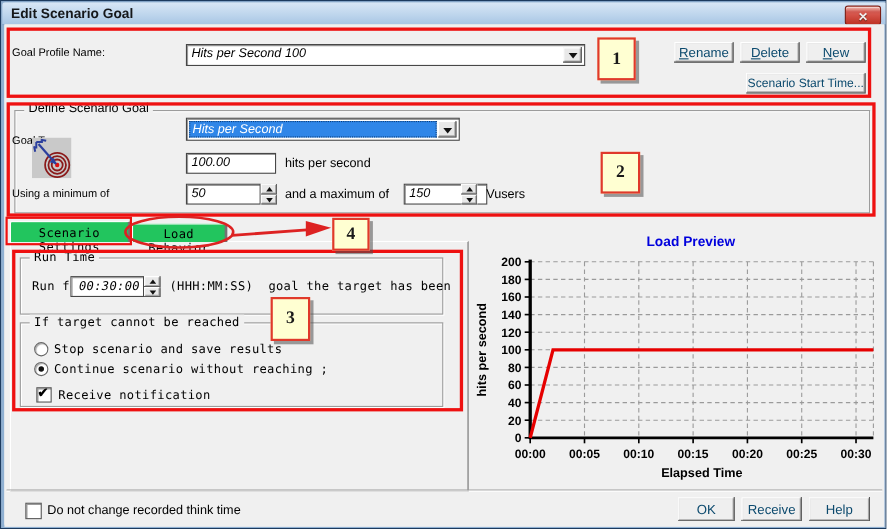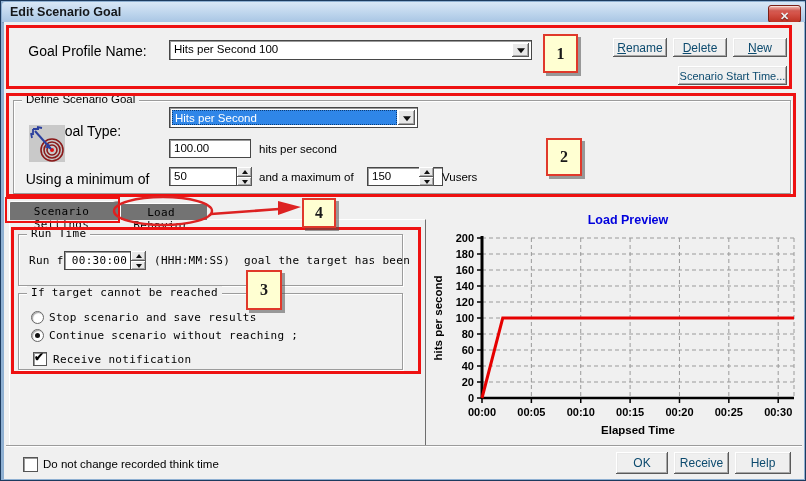--- a/index.html
+++ b/index.html
@@ -10,27 +10,27 @@
             border-bottom:1px solid #7f9fc0;border-radius:3px 3px 0 0;}
   .title-text{position:absolute;left:8px;top:3px;font-size:12.5px;font-weight:600;color:#15171a;}
   .close-btn{position:absolute;right:5px;top:3px;width:31px;height:16px;border-radius:3px;
              border:1px solid #7a1f16;background:linear-gradient(#f3c3ba,#e0797966 30%,#d5544a 45%,#c03527 95%);
              background-color:#c74335;text-align:center;cursor:pointer;box-shadow:inset 0 1px 0 rgba(255,255,255,.5);}
   .close-btn span{font-size:11px;font-weight:bold;color:#efefef;line-height:15px;text-shadow:0 1px 1px #5a150d;}
   .client{position:absolute;left:3px;top:21px;width:800px;height:457px;background:#f0f0f0;}
 
   
   .lbl{position:absolute;font-size:11.5px;color:#000;white-space:nowrap;}
-  .rlabel{position:absolute;font-size:14px;color:#000;text-align:center;white-space:nowrap;}
+  .rlabel{position:absolute;font-size:10px;color:#000;text-align:left;white-space:nowrap;}
   .btn{position:absolute;background:#efefef;font-size:12px;color:#0c4a6e;text-align:center;cursor:pointer;
        box-shadow:inset -1px -1px 0 #5a5a5a, inset 1px 1px 0 #ffffff, inset -2px -2px 0 #a7a7a7, inset 2px 2px 0 #e9e9e9;
        display:flex;align-items:center;justify-content:center;}
   .btn u{text-decoration:underline;}
   .edit{position:absolute;background:#ffffff;border:1px solid #474747;box-shadow:inset 1px 1px 0 #9a9a9a;
-        font-size:11.5px;color:#000;padding:2px 0 0 4px;box-sizing:border-box;white-space:nowrap;overflow:hidden;}
+        font-size:11.5px;color:#000;padding:2px 0 0 4px;box-sizing:border-box;white-space:nowrap;overflow:hidden;font-style:italic;}
   .combo-arrow{position:absolute;right:2px;top:2px;bottom:2px;width:17px;background:#e8e8e8;cursor:pointer;
        box-shadow:inset -1px -1px 0 #5a5a5a, inset 1px 1px 0 #ffffff, inset -2px -2px 0 #a7a7a7, inset 2px 2px 0 #e9e9e9;}
   .tri-down{position:absolute;left:50%;top:50%;transform:translate(-50%,-35%);width:0;height:0;
        border-left:4px solid transparent;border-right:4px solid transparent;border-top:5px solid #111;}
   .spinner{position:absolute;width:15px;}
   .spin-half{position:absolute;left:0;width:15px;height:50%;background:#e8e8e8;cursor:pointer;
        box-shadow:inset -1px -1px 0 #5a5a5a, inset 1px 1px 0 #ffffff, inset -2px -2px 0 #a7a7a7, inset 2px 2px 0 #e9e9e9;}
   .spin-up{top:0;} .spin-down{bottom:0;}
   .tri-up-s{position:absolute;left:50%;top:55%;transform:translate(-50%,-50%);width:0;height:0;
        border-left:3.5px solid transparent;border-right:3.5px solid transparent;border-bottom:4px solid #111;}
@@ -49,22 +49,22 @@
   .checkbox.on .chk{display:block;}
 
   
   .ann-rect{position:absolute;border:3px solid #ee1111;pointer-events:none;z-index:40;}
   .ann-box{position:absolute;background:#ffffd2;border:2px solid #e0392b;z-index:45;
            box-shadow:3px 3px 0 rgba(80,80,80,.55);display:flex;align-items:center;justify-content:center;
            font-family:"Liberation Serif",serif;font-weight:bold;font-size:16px;color:#1a1a1a;pointer-events:none;}
   .ann-svg{position:absolute;z-index:44;pointer-events:none;}
 
   
-  .tab{position:absolute;background:#737373;text-align:center;cursor:pointer;
-       border-top:1px solid #fff;border-left:1px solid #fff;border-right:6px solid #737373;
+  .tab{position:absolute;background:#22c55e;text-align:center;cursor:pointer;
+       border-top:1px solid #fff;border-left:1px solid #fff;border-right:3px solid #737373;
        border-radius:2px 2px 0 0;box-sizing:border-box;}
   .panel{position:absolute;left:8px;top:218px;width:417px;height:228px;background:#f0f0f0;
        border-top:1px solid #fff;border-left:1px solid #fff;border-right:1px solid #6e6e6e;border-bottom:1px solid #6e6e6e;box-sizing:border-box;}
   .sep{position:absolute;left:5px;top:444px;width:796px;height:0;border-top:1px solid #9b9b9b;border-bottom:1px solid #fff;}
 </style>
 </head>
 <body>
 
 <div id="window">
 

